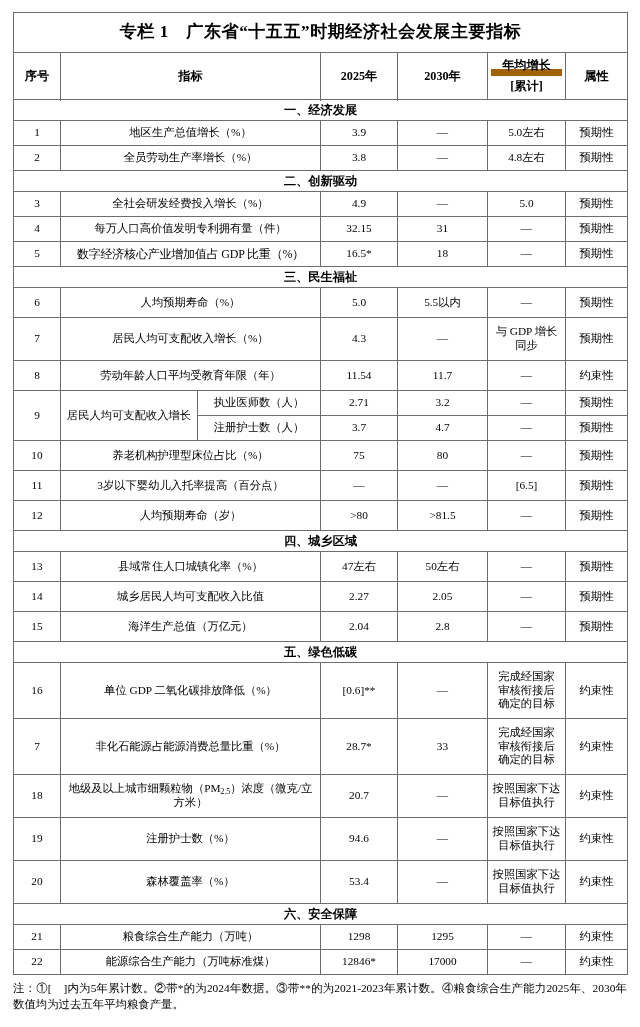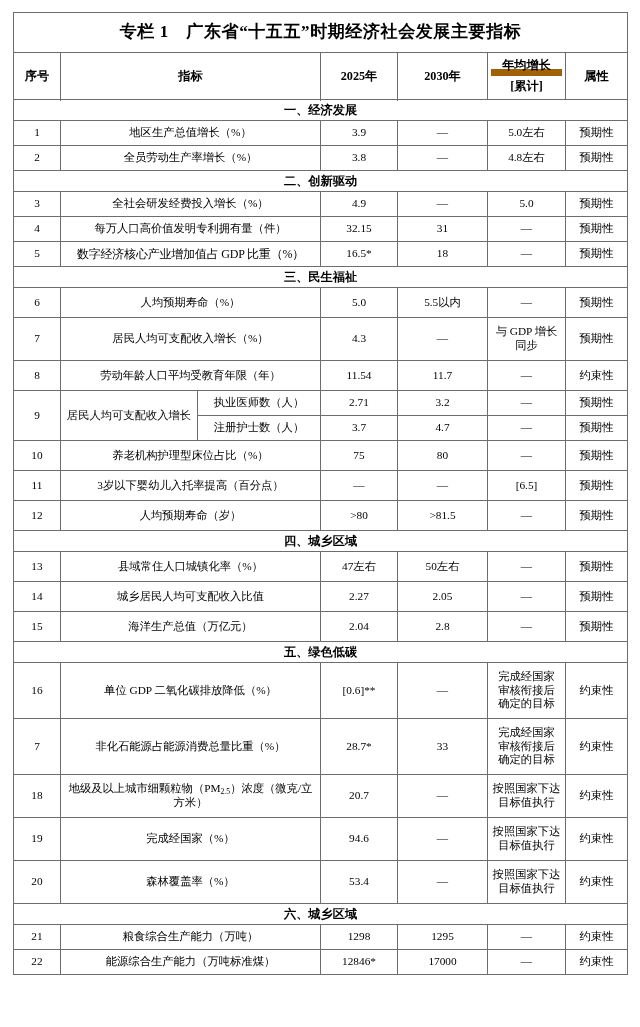--- a/index.html
+++ b/index.html
@@ -300,21 +300,21 @@
         <td class="val">20.7</td>
         <td class="val">—</td>
         <td class="val">
           <span class="stack">按照国家下达</span>
           <span class="stack">目标值执行</span>
         </td>
         <td class="attr">约束性</td>
       </tr>
       <tr class="r-tall">
         <td class="num">19</td>
-        <td class="ind" colspan="2">完成经国家（%）</td>
+        <td class="ind" colspan="2">注册护士数（%）</td>
         <td class="val">94.6</td>
         <td class="val">—</td>
         <td class="val">
           <span class="stack">按照国家下达</span>
           <span class="stack">目标值执行</span>
         </td>
         <td class="attr">约束性</td>
       </tr>
       <tr class="r-tall">
         <td class="num">20</td>
@@ -322,21 +322,21 @@
         <td class="val">53.4</td>
         <td class="val">—</td>
         <td class="val">
           <span class="stack">按照国家下达</span>
           <span class="stack">目标值执行</span>
         </td>
         <td class="attr">约束性</td>
       </tr>
 
       <tr>
-        <td class="sect" colspan="7">六、城乡区域</td>
+        <td class="sect" colspan="7">六、安全保障</td>
       </tr>
       <tr class="r-std">
         <td class="num">21</td>
         <td class="ind" colspan="2">粮食综合生产能力（万吨）</td>
         <td class="val">1298</td>
         <td class="val">1295</td>
         <td class="val">—</td>
         <td class="attr">约束性</td>
       </tr>
       <tr class="r-std">
@@ -344,14 +344,15 @@
         <td class="ind" colspan="2">能源综合生产能力（万吨标准煤）</td>
         <td class="val">12846*</td>
         <td class="val">17000</td>
         <td class="val">—</td>
         <td class="attr">约束性</td>
       </tr>
 
     </tbody>
   </table>
 
+  <div class="notes">注：①[　]内为5年累计数。②带*的为2024年数据。③带**的为2021-2023年累计数。④粮食综合生产能力2025年、2030年数值均为过去五年平均粮食产量。</div>
 
 </div>
 
 </body></html>

